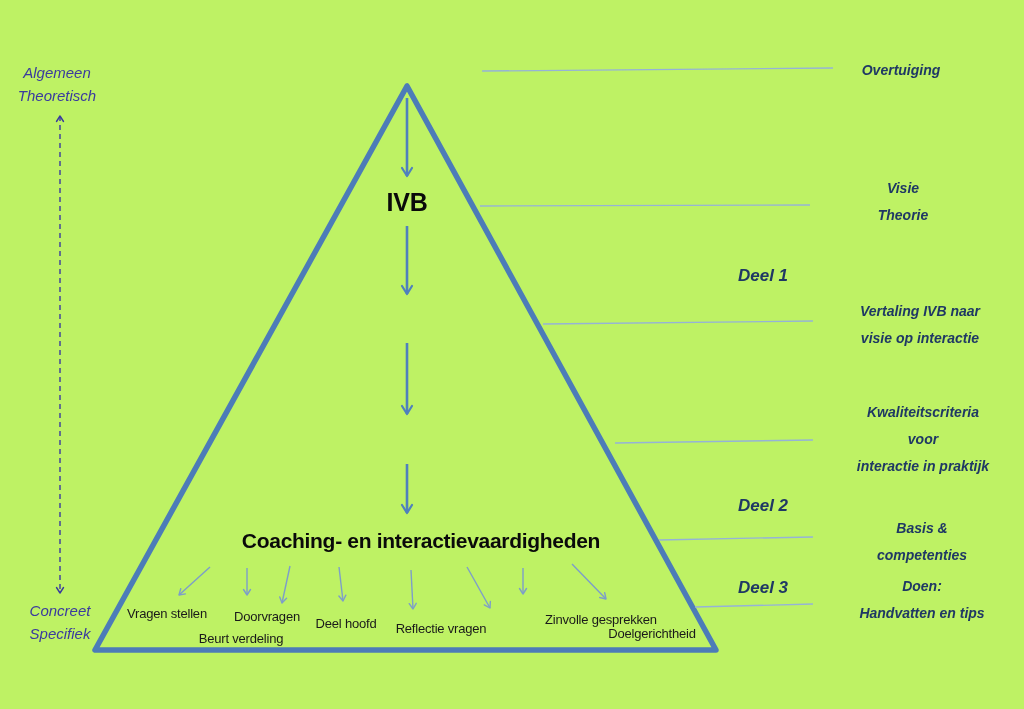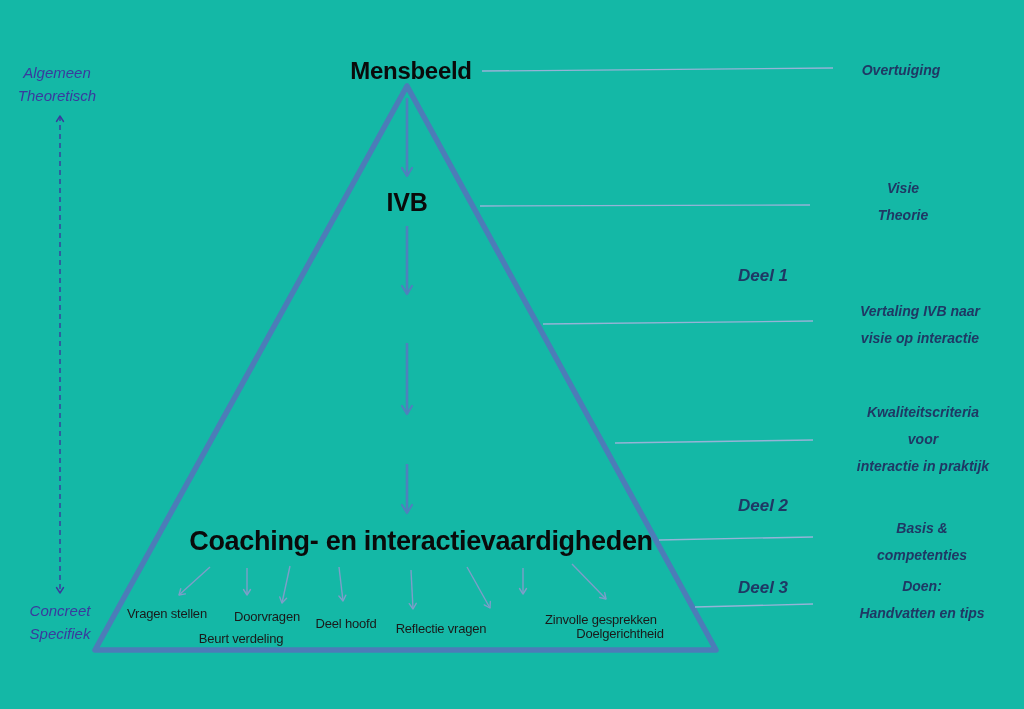--- a/index.html
+++ b/index.html
@@ -1,40 +1,40 @@
 <!DOCTYPE html>
 <html><head>
 <meta charset="utf-8">
 <style>
   html,body{margin:0;padding:0;background:#ffffff;}
   .canvas{
     position:relative;
     width:1024px;height:709px;
-    background:#14b8a6;
+    background:#bef264;
     font-family:"Liberation Sans", sans-serif;
     overflow:hidden;
   }
   svg.layer{position:absolute;left:0;top:0;}
   .lbl{
     position:absolute;
     transform:translate(-50%,-50%);
     white-space:pre-line;
     text-align:center;
     line-height:1.2;
   }
   .level{
     color:#0a0a0a;
     font-weight:bold;
     letter-spacing:-0.3px;
   }
   .lv-mensbeeld{font-size:24px;}
   .lv-ivb{font-size:25px;}
   .lv-medierend{font-size:23px;}
   .lv-uitgangspunten{font-size:23px;}
-  .lv-coaching{font-size:27px;}
+  .lv-coaching{font-size:21px;}
   .skill{
     color:#1a1a1a;
     font-size:13px;
     letter-spacing:-0.2px;
     white-space:nowrap;
   }
   .right-lbl{
     color:#1F3864;
     font-weight:bold;
     font-style:italic;
@@ -106,31 +106,30 @@
     </g>
 
     <line x1="60" y1="116" x2="60" y2="593" stroke="#3A3A9E" stroke-width="1.4" stroke-dasharray="5 4" marker-start="url(#headAxis)" marker-end="url(#headAxis)"></line>
   </svg>
 
   <div class="lbl axis-lbl" style="left:57px;top:84px;">Algemeen
 Theoretisch</div>
   <div class="lbl axis-lbl" style="left:60px;top:622px;">Concreet
 Specifiek</div>
 
-  <div class="lbl level lv-mensbeeld" style="left:411px;top:71px;">Mensbeeld</div>
   <div class="lbl level lv-ivb" style="left:407px;top:202px;">IVB</div>
   <div class="lbl level lv-coaching" style="left:421px;top:541px;">Coaching- en interactievaardigheden</div>
 
   <div class="lbl skill" style="left:167px;top:614px;">Vragen stellen</div>
   <div class="lbl skill" style="left:267px;top:617px;">Doorvragen</div>
   <div class="lbl skill" style="left:346px;top:624px;">Deel hoofd</div>
   <div class="lbl skill" style="left:241px;top:639px;text-align:center;">Beurt verdeling</div>
   <div class="lbl skill" style="left:441px;top:629px;">Reflectie vragen</div>
   <div class="lbl skill" style="left:553px;top:620px;margin-left:48px;">Zinvolle gesprekken</div>
-  <div class="lbl skill" style="left:620px;top:634px;">Doelgerichtheid</div>
+  <div class="lbl skill" style="left:652px;top:634px;">Doelgerichtheid</div>
 
   <div class="lbl right-lbl" style="left:901px;top:70px;">Overtuiging</div>
   <div class="lbl right-lbl" style="left:903px;top:202px;">Visie
 Theorie</div>
   <div class="lbl deel-lbl" style="left:763px;top:276px;">Deel 1</div>
   <div class="lbl right-lbl" style="left:920px;top:325px;">Vertaling IVB naar
 visie op interactie</div>
   <div class="lbl right-lbl" style="left:923px;top:439px;">Kwaliteitscriteria
 voor
 interactie in praktijk</div>

